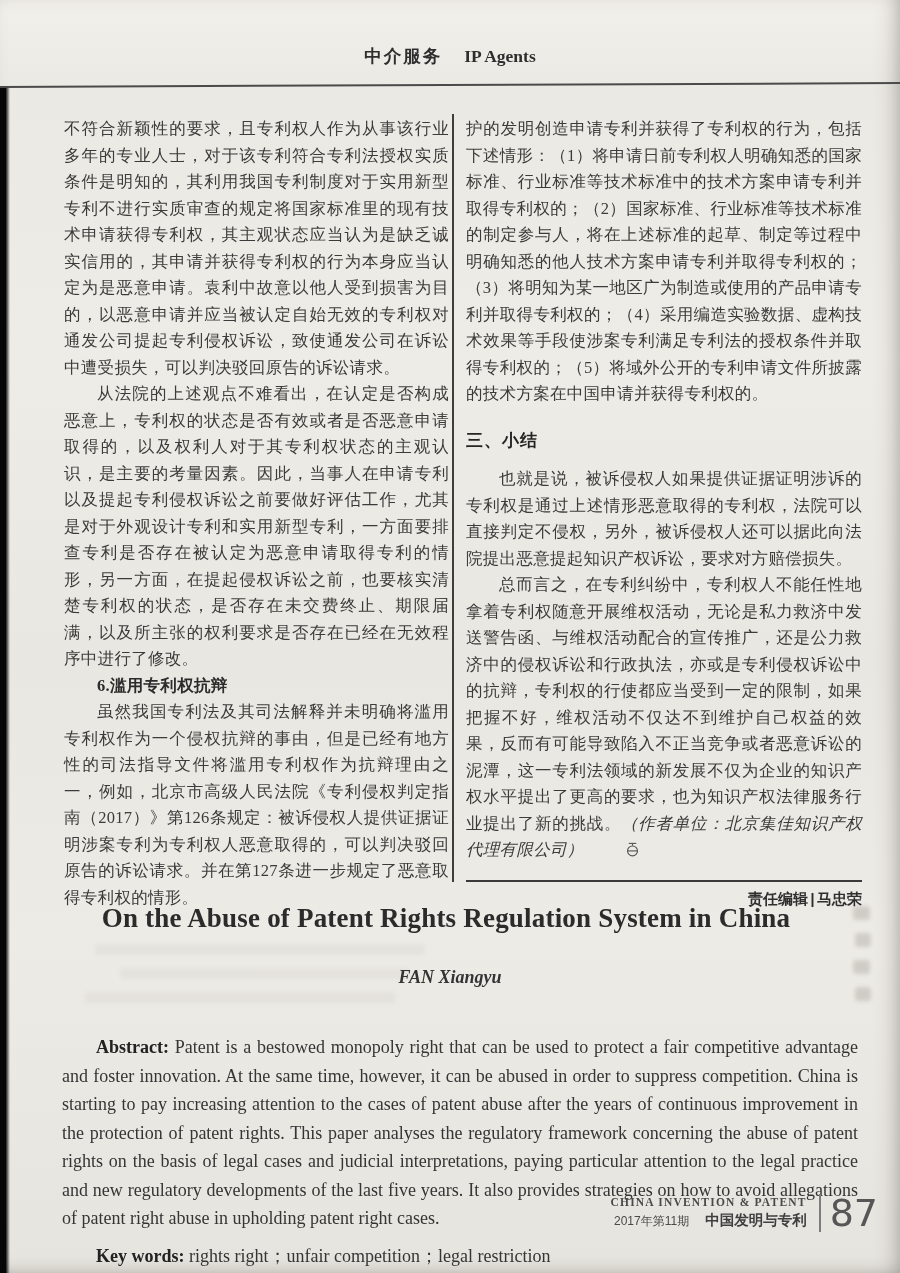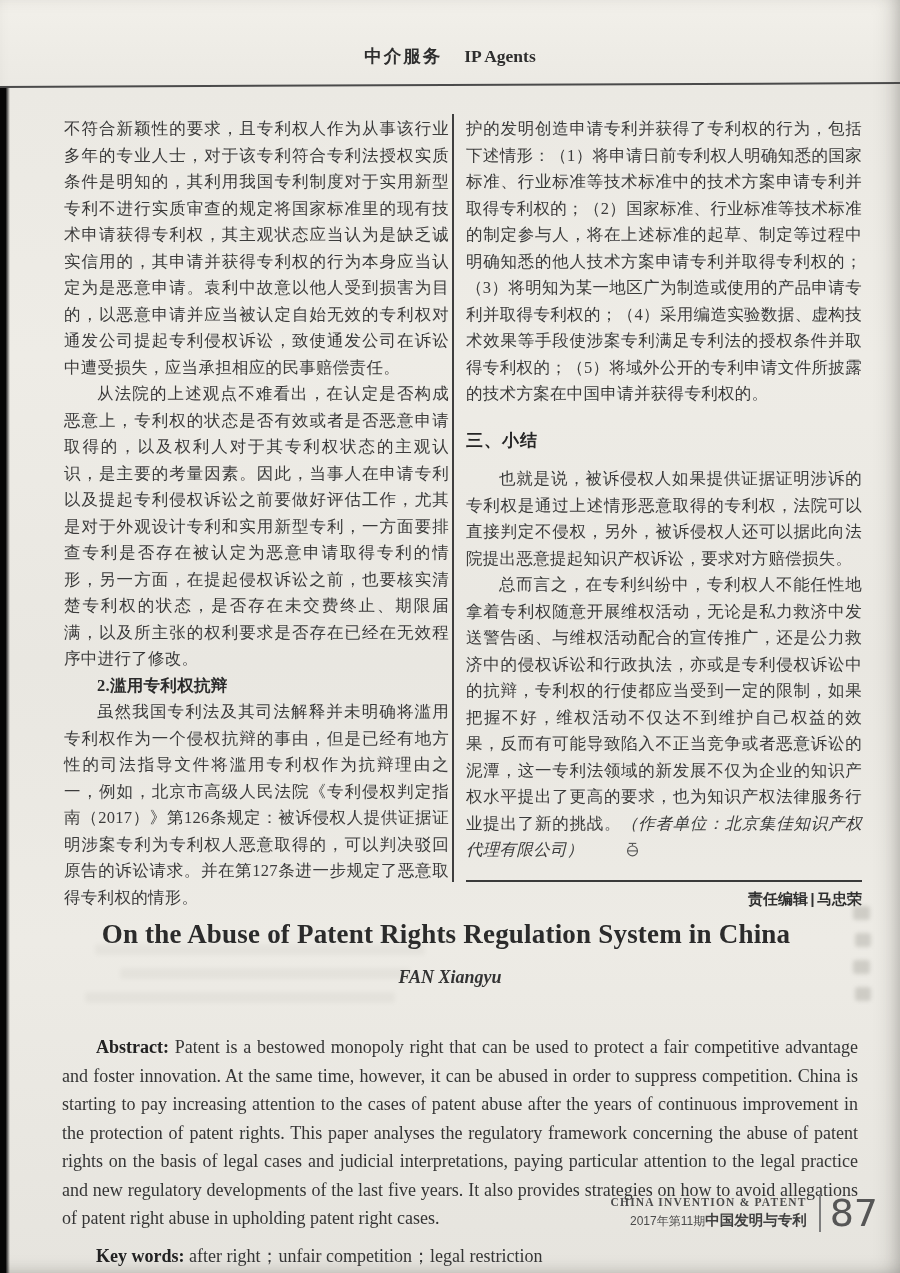--- a/index.html
+++ b/index.html
@@ -35,37 +35,37 @@
   .cjk.indent{text-indent:2em;}
   .cjk.subhead{font-weight:bold;color:#2b2b2b;}
   .section-heading{margin:20px 0 12px 0;font-size:17px;font-weight:bold;color:#242424;
        font-family:"Liberation Sans","DejaVu Sans",sans-serif;letter-spacing:1px;}
   .kaiti{font-style:italic;}
   .end-icon{display:inline-block;vertical-align:-2px;margin-left:4px;}
   .editor-rule{margin-top:14px;height:2px;background:#3a3a3a;width:100%;}
   .editor-note{margin:8px 0 0 0;text-align:right;font-weight:bold;font-size:15px;color:#2f2f2f;
        font-family:Liberation Mono, monospace;}
   
-  .eng-title{position:absolute;top:903px;left:0;right:8px;text-align:center;margin:16px;
+  .eng-title{position:absolute;top:903px;left:0;right:8px;text-align:center;margin:0;
        font-size:27px;font-weight:bold;color:#2b2b2b;letter-spacing:.2px;
        font-family:"Liberation Serif","DejaVu Serif",serif;}
   .eng-author{position:absolute;top:951px;left:0;right:0;text-align:center;margin:16px;
        font-size:18px;font-weight:bold;font-style:italic;color:#333;}
   .eng-abstract{position:absolute;top:1033px;left:62px;width:796px;}
   .eng-abstract p{margin:0;font-size:18px;line-height:28.5px;text-align:justify;color:#353535;}
   .eng-abstract p.first{text-indent:34px;}
   .eng-abstract .lbl{font-weight:bold;color:#222;}
   .keywords{margin-top:9px !important;text-indent:34px;text-align:left !important;}
   
   .footer{position:absolute;top:1194px;right:22px;display:flex;align-items:center;}
   .footer .jlines{text-align:right;line-height:1.35;}
   .footer .jen{font-size:11.5px;font-weight:bold;letter-spacing:1.2px;color:#4a4a4a;
        font-family:"Liberation Serif","DejaVu Serif",serif;}
   .footer .jcn{font-size:12px;color:#4a4a4a;font-family:"Liberation Sans","DejaVu Sans",sans-serif;}
-  .footer .jcn .big{font-size:14.5px;font-weight:bold;color:#3f3f3f;margin-left:0;}
+  .footer .jcn .big{font-size:14.5px;font-weight:bold;color:#3f3f3f;margin-left:16px;}
   .footer .bar{width:2px;height:38px;background:#7d7d7d;margin:0 9px 0 12px;}
   .footer .pnum{font-size:38px;color:#565656;line-height:1;font-family:"DejaVu Sans","Liberation Sans",sans-serif;}
 </style>
 </head>
 <body>
 
 <div class="page">
 
   <div class="edge-strip"></div>
   <div class="bleed soft" style="left:95px;top:944px;width:330px;height:11px;"></div>
@@ -78,23 +78,23 @@
 
   <div class="header">
     <span class="cn">中介服务</span>
     <span class="en">IP Agents</span>
   </div>
   <div class="header-rule"></div>
 
   <div class="col-divider"></div>
 
   <div class="column left">
-    <p class="cjk">不符合新颖性的要求，且专利权人作为从事该行业多年的专业人士，对于该专利符合专利法授权实质条件是明知的，其利用我国专利制度对于实用新型专利不进行实质审查的规定将国家标准里的现有技术申请获得专利权，其主观状态应当认为是缺乏诚实信用的，其申请并获得专利权的行为本身应当认定为是恶意申请。袁利中故意以他人受到损害为目的，以恶意申请并应当被认定自始无效的专利权对通发公司提起专利侵权诉讼，致使通发公司在诉讼中遭受损失，应当承担相应的民事赔偿责任。</p>
+    <p class="cjk">不符合新颖性的要求，且专利权人作为从事该行业多年的专业人士，对于该专利符合专利法授权实质条件是明知的，其利用我国专利制度对于实用新型专利不进行实质审查的规定将国家标准里的现有技术申请获得专利权，其主观状态应当认为是缺乏诚实信用的，其申请并获得专利权的行为本身应当认定为是恶意申请。袁利中故意以他人受到损害为目的，以恶意申请并应当被认定自始无效的专利权对通发公司提起专利侵权诉讼，致使通发公司在诉讼中遭受损失，可以判决驳回原告的诉讼请求。</p>
     <p class="cjk indent">从法院的上述观点不难看出，在认定是否构成恶意上，专利权的状态是否有效或者是否恶意申请取得的，以及权利人对于其专利权状态的主观认识，是主要的考量因素。因此，当事人在申请专利以及提起专利侵权诉讼之前要做好评估工作，尤其是对于外观设计专利和实用新型专利，一方面要排查专利是否存在被认定为恶意申请取得专利的情形，另一方面，在提起侵权诉讼之前，也要核实清楚专利权的状态，是否存在未交费终止、期限届满，以及所主张的权利要求是否存在已经在无效程序中进行了修改。</p>
-    <p class="cjk indent subhead">2.滥用专利权抗辩</p>
+    <p class="cjk indent subhead">6.滥用专利权抗辩</p>
     <p class="cjk indent">虽然我国专利法及其司法解释并未明确将滥用专利权作为一个侵权抗辩的事由，但是已经有地方性的司法指导文件将滥用专利权作为抗辩理由之一，例如，北京市高级人民法院《专利侵权判定指南（2017）》第126条规定：被诉侵权人提供证据证明涉案专利为专利权人恶意取得的，可以判决驳回原告的诉讼请求。并在第127条进一步规定了恶意取得专利权的情形。</p>
   </div>
 
   <div class="column right">
     <p class="cjk">护的发明创造申请专利并获得了专利权的行为，包括下述情形：（1）将申请日前专利权人明确知悉的国家标准、行业标准等技术标准中的技术方案申请专利并取得专利权的；（2）国家标准、行业标准等技术标准的制定参与人，将在上述标准的起草、制定等过程中明确知悉的他人技术方案申请专利并取得专利权的；（3）将明知为某一地区广为制造或使用的产品申请专利并取得专利权的；（4）采用编造实验数据、虚构技术效果等手段使涉案专利满足专利法的授权条件并取得专利权的；（5）将域外公开的专利申请文件所披露的技术方案在中国申请并获得专利权的。</p>
     <p class="cjk section-heading">三、小结</p>
     <p class="cjk indent">也就是说，被诉侵权人如果提供证据证明涉诉的专利权是通过上述情形恶意取得的专利权，法院可以直接判定不侵权，另外，被诉侵权人还可以据此向法院提出恶意提起知识产权诉讼，要求对方赔偿损失。</p>
     <p class="cjk indent">
       <span>总而言之，在专利纠纷中，专利权人不能任性地拿着专利权随意开展维权活动，无论是私力救济中发送警告函、与维权活动配合的宣传推广，还是公力救济中的侵权诉讼和行政执法，亦或是专利侵权诉讼中的抗辩，专利权的行使都应当受到一定的限制，如果把握不好，维权活动不仅达不到维护自己权益的效果，反而有可能导致陷入不正当竞争或者恶意诉讼的泥潭，这一专利法领域的新发展不仅为企业的知识产权水平提出了更高的要求，也为知识产权法律服务行业提出了新的挑战。</span><span class="kaiti">（作者单位：北京集佳知识产权代理有限公司）</span>
       <span class="end-icon">
@@ -107,21 +107,21 @@
       </span>
     </p>
     <div class="editor-rule"></div>
     <p class="editor-note">责任编辑|马忠荣</p>
   </div>
 
   <h1 class="eng-title">On the Abuse of Patent Rights Regulation System in China</h1>
   <p class="eng-author">FAN Xiangyu</p>
   <div class="eng-abstract">
     <p class="first"><span class="lbl">Abstract:</span> <span>Patent is a bestowed monopoly right that can be used to protect a fair competitive advantage and foster innovation. At the same time, however, it can be abused in order to suppress competition. China is starting to pay increasing attention to the cases of patent abuse after the years of continuous improvement in the protection of patent rights. This paper analyses the regulatory framework concerning the abuse of patent rights on the basis of legal cases and judicial interpretations, paying particular attention to the legal practice and new regulatory developments of the last five years. It also provides strategies on how to avoid allegations of patent right abuse in upholding patent right cases.</span></p>
-    <p class="keywords"><span class="lbl">Key words:</span> <span>after right；unfair competition；legal restriction</span></p>
+    <p class="keywords"><span class="lbl">Key words:</span> <span>rights right；unfair competition；legal restriction</span></p>
   </div>
 
   <div class="footer">
     <div class="jlines">
       <div class="jen">CHINA INVENTION &amp; PATENT</div>
       <div class="jcn"><span>2017年第11期</span><span class="big">中国发明与专利</span></div>
     </div>
     <div class="bar"></div>
     <div class="pnum">87</div>
   </div>

